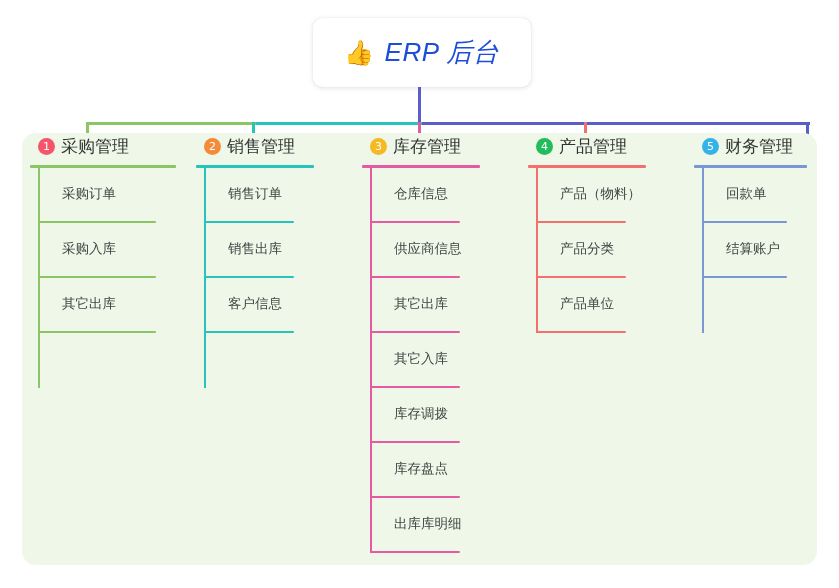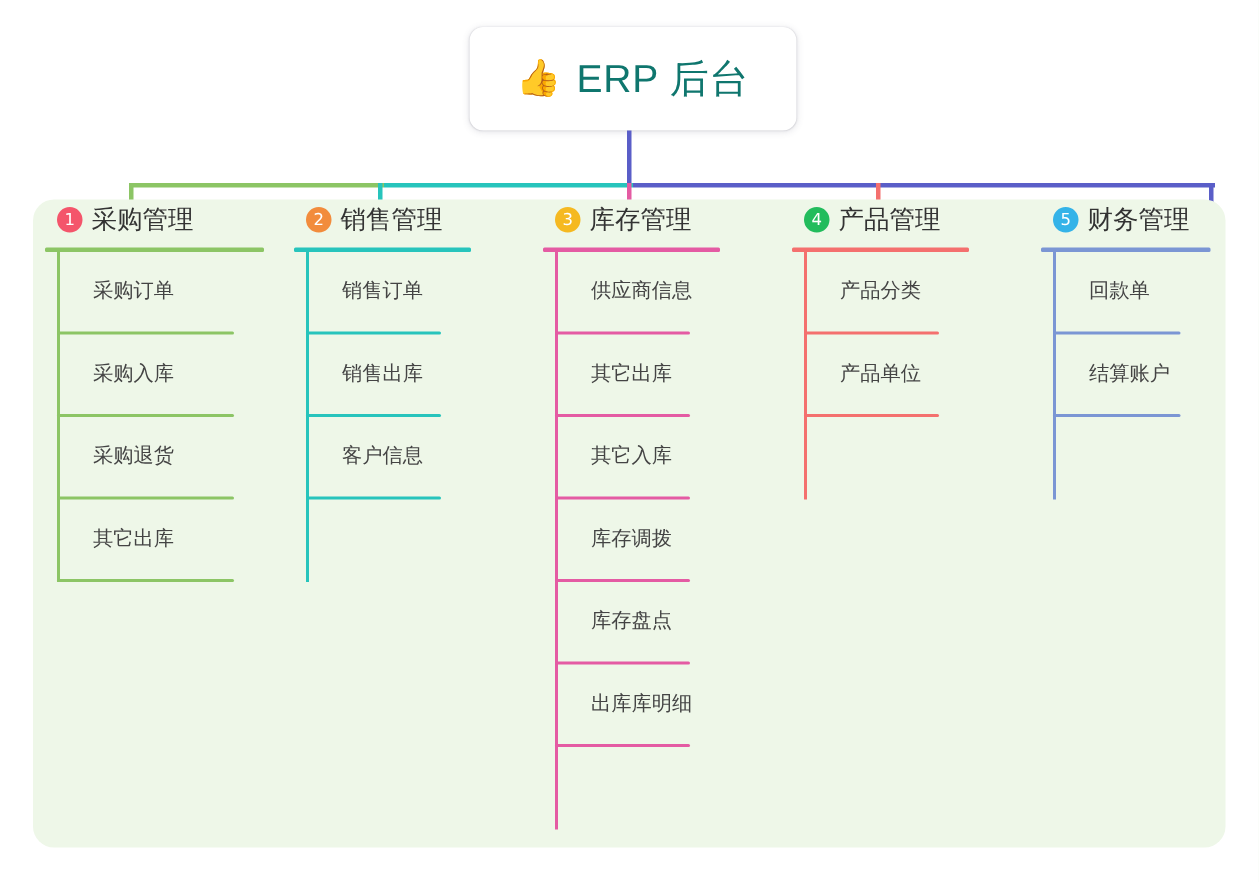--- a/index.html
+++ b/index.html
@@ -31,23 +31,24 @@
     gap: 10px;
     box-sizing: border-box;
   }
   #root-card .thumb {
     font-size: 24px;
     line-height: 1;
     color: #f2b233;
   }
   #root-card .root-title {
     font-size: 26px;
-    color: #0f766e;
+    color: #1d4ed8;
     letter-spacing: 0.5px;
     white-space: nowrap;
+    font-style: italic;
   }
 
   
   .conn {
     position: absolute;
   }
   .v-line { width: 3px; }
   .h-seg { height: 3px; }
 
   
@@ -157,24 +158,20 @@
         <div class="trunk" style="height: 220px; background: rgb(140, 197, 101);"></div>
         <div class="leaf">
           <span class="leaf-text">采购订单</span>
           <div class="leaf-rule" style="background: rgb(140, 197, 101); width: 118px;"></div>
         </div>
         <div class="leaf">
           <span class="leaf-text">采购入库</span>
           <div class="leaf-rule" style="background: rgb(140, 197, 101); width: 118px;"></div>
         </div>
         <div class="leaf">
-          <span class="leaf-text">采购退货</span>
-          <div class="leaf-rule" style="background: rgb(140, 197, 101); width: 118px;"></div>
-        </div>
-        <div class="leaf">
           <span class="leaf-text">其它出库</span>
           <div class="leaf-rule" style="background: rgb(140, 197, 101); width: 118px;"></div>
         </div>
       </div>
     </div>
     <div class="column" style="left: 174px; width: 118px;">
       <div class="col-head">
         <span class="badge" style="background: rgb(242, 140, 60);">2</span>
         <span class="col-title">销售管理</span>
       </div>
@@ -197,20 +194,24 @@
     </div>
     <div class="column" style="left: 340px; width: 118px;">
       <div class="col-head">
         <span class="badge" style="background: rgb(245, 185, 33);">3</span>
         <span class="col-title">库存管理</span>
       </div>
       <div class="head-rule" style="background: rgb(228, 91, 163); width: 118px;"></div>
       <div class="items" style="height: 385px;">
         <div class="trunk" style="height: 385px; background: rgb(228, 91, 163);"></div>
         <div class="leaf">
+          <span class="leaf-text">仓库信息</span>
+          <div class="leaf-rule" style="background: rgb(228, 91, 163); width: 90px;"></div>
+        </div>
+        <div class="leaf">
           <span class="leaf-text">供应商信息</span>
           <div class="leaf-rule" style="background: rgb(228, 91, 163); width: 90px;"></div>
         </div>
         <div class="leaf">
           <span class="leaf-text">其它出库</span>
           <div class="leaf-rule" style="background: rgb(228, 91, 163); width: 90px;"></div>
         </div>
         <div class="leaf">
           <span class="leaf-text">其它入库</span>
           <div class="leaf-rule" style="background: rgb(228, 91, 163); width: 90px;"></div>
@@ -231,20 +232,24 @@
     </div>
     <div class="column" style="left: 506px; width: 118px;">
       <div class="col-head">
         <span class="badge" style="background: rgb(34, 188, 92);">4</span>
         <span class="col-title">产品管理</span>
       </div>
       <div class="head-rule" style="background: rgb(244, 112, 110); width: 118px;"></div>
       <div class="items" style="height: 165px;">
         <div class="trunk" style="height: 165px; background: rgb(244, 112, 110);"></div>
         <div class="leaf">
+          <span class="leaf-text">产品（物料）</span>
+          <div class="leaf-rule" style="background: rgb(244, 112, 110); width: 90px;"></div>
+        </div>
+        <div class="leaf">
           <span class="leaf-text">产品分类</span>
           <div class="leaf-rule" style="background: rgb(244, 112, 110); width: 90px;"></div>
         </div>
         <div class="leaf">
           <span class="leaf-text">产品单位</span>
           <div class="leaf-rule" style="background: rgb(244, 112, 110); width: 90px;"></div>
         </div>
       </div>
     </div>
     <div class="column" style="left: 672px; width: 113px;">

